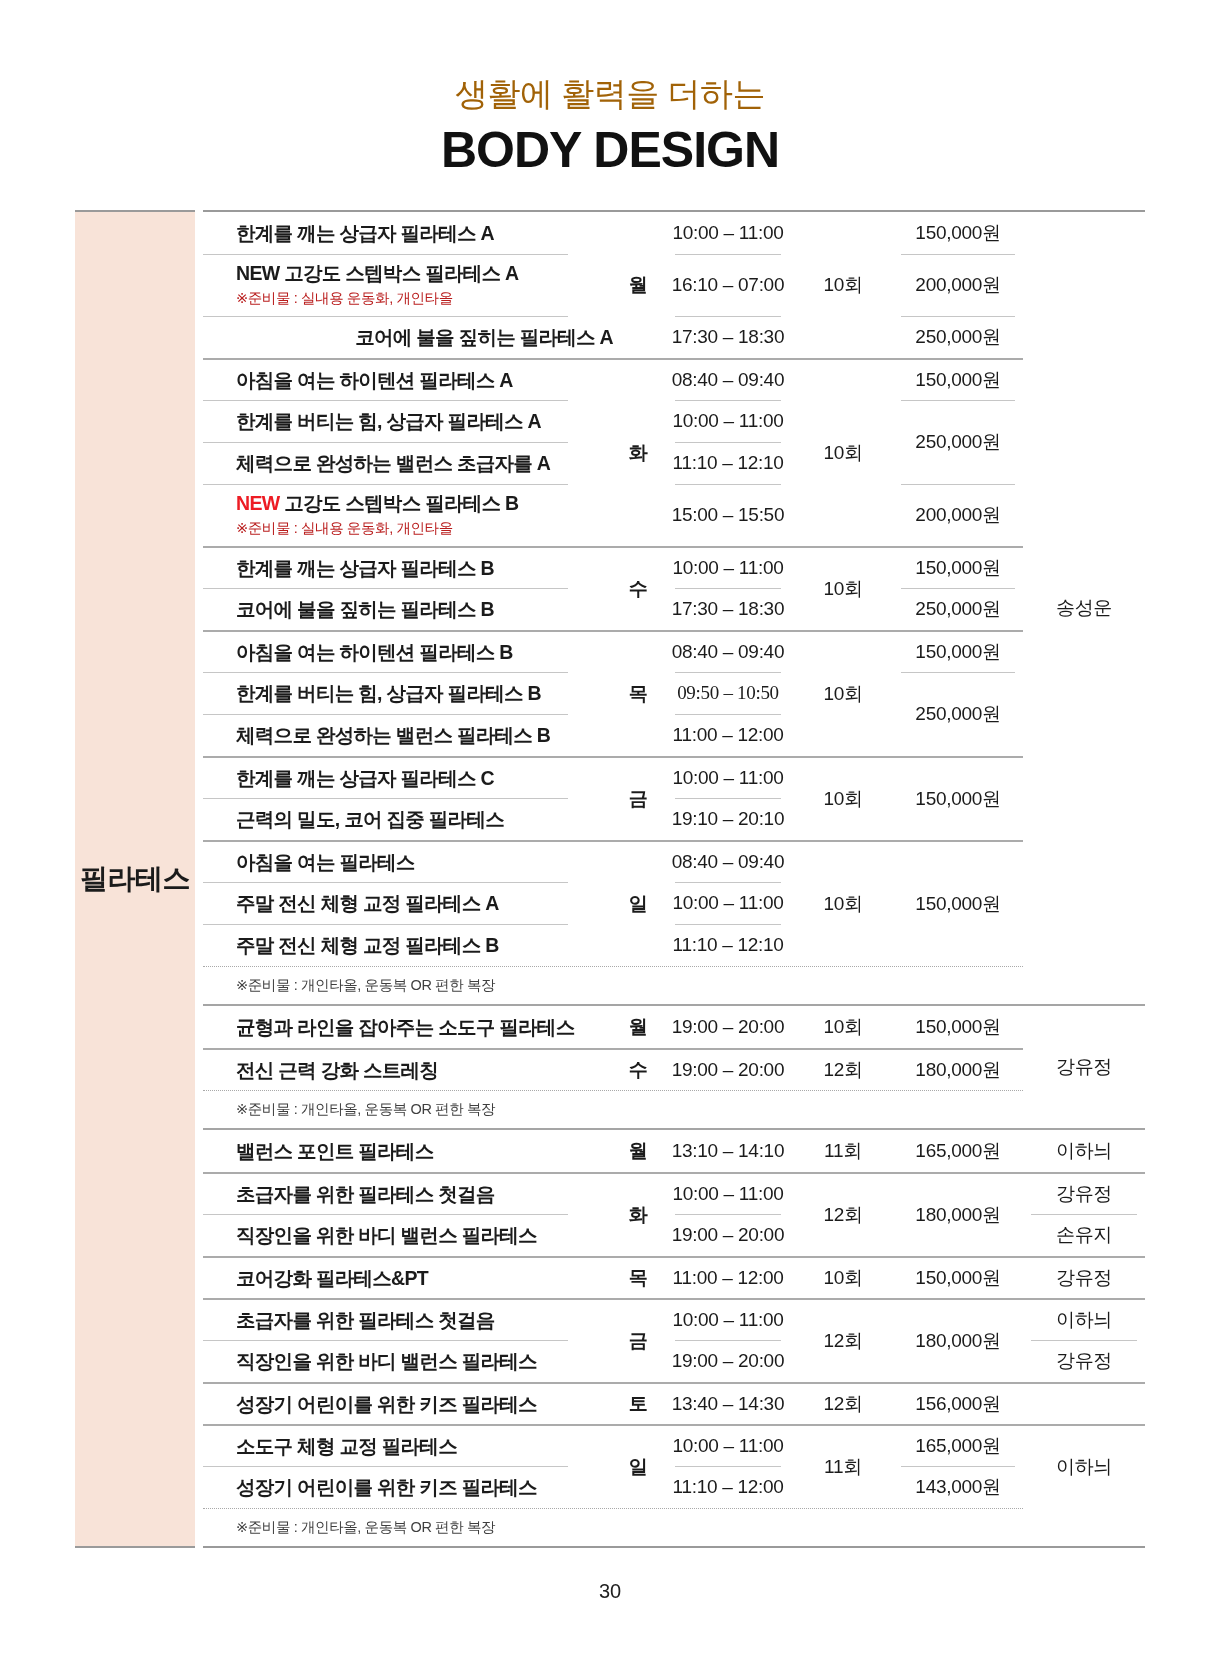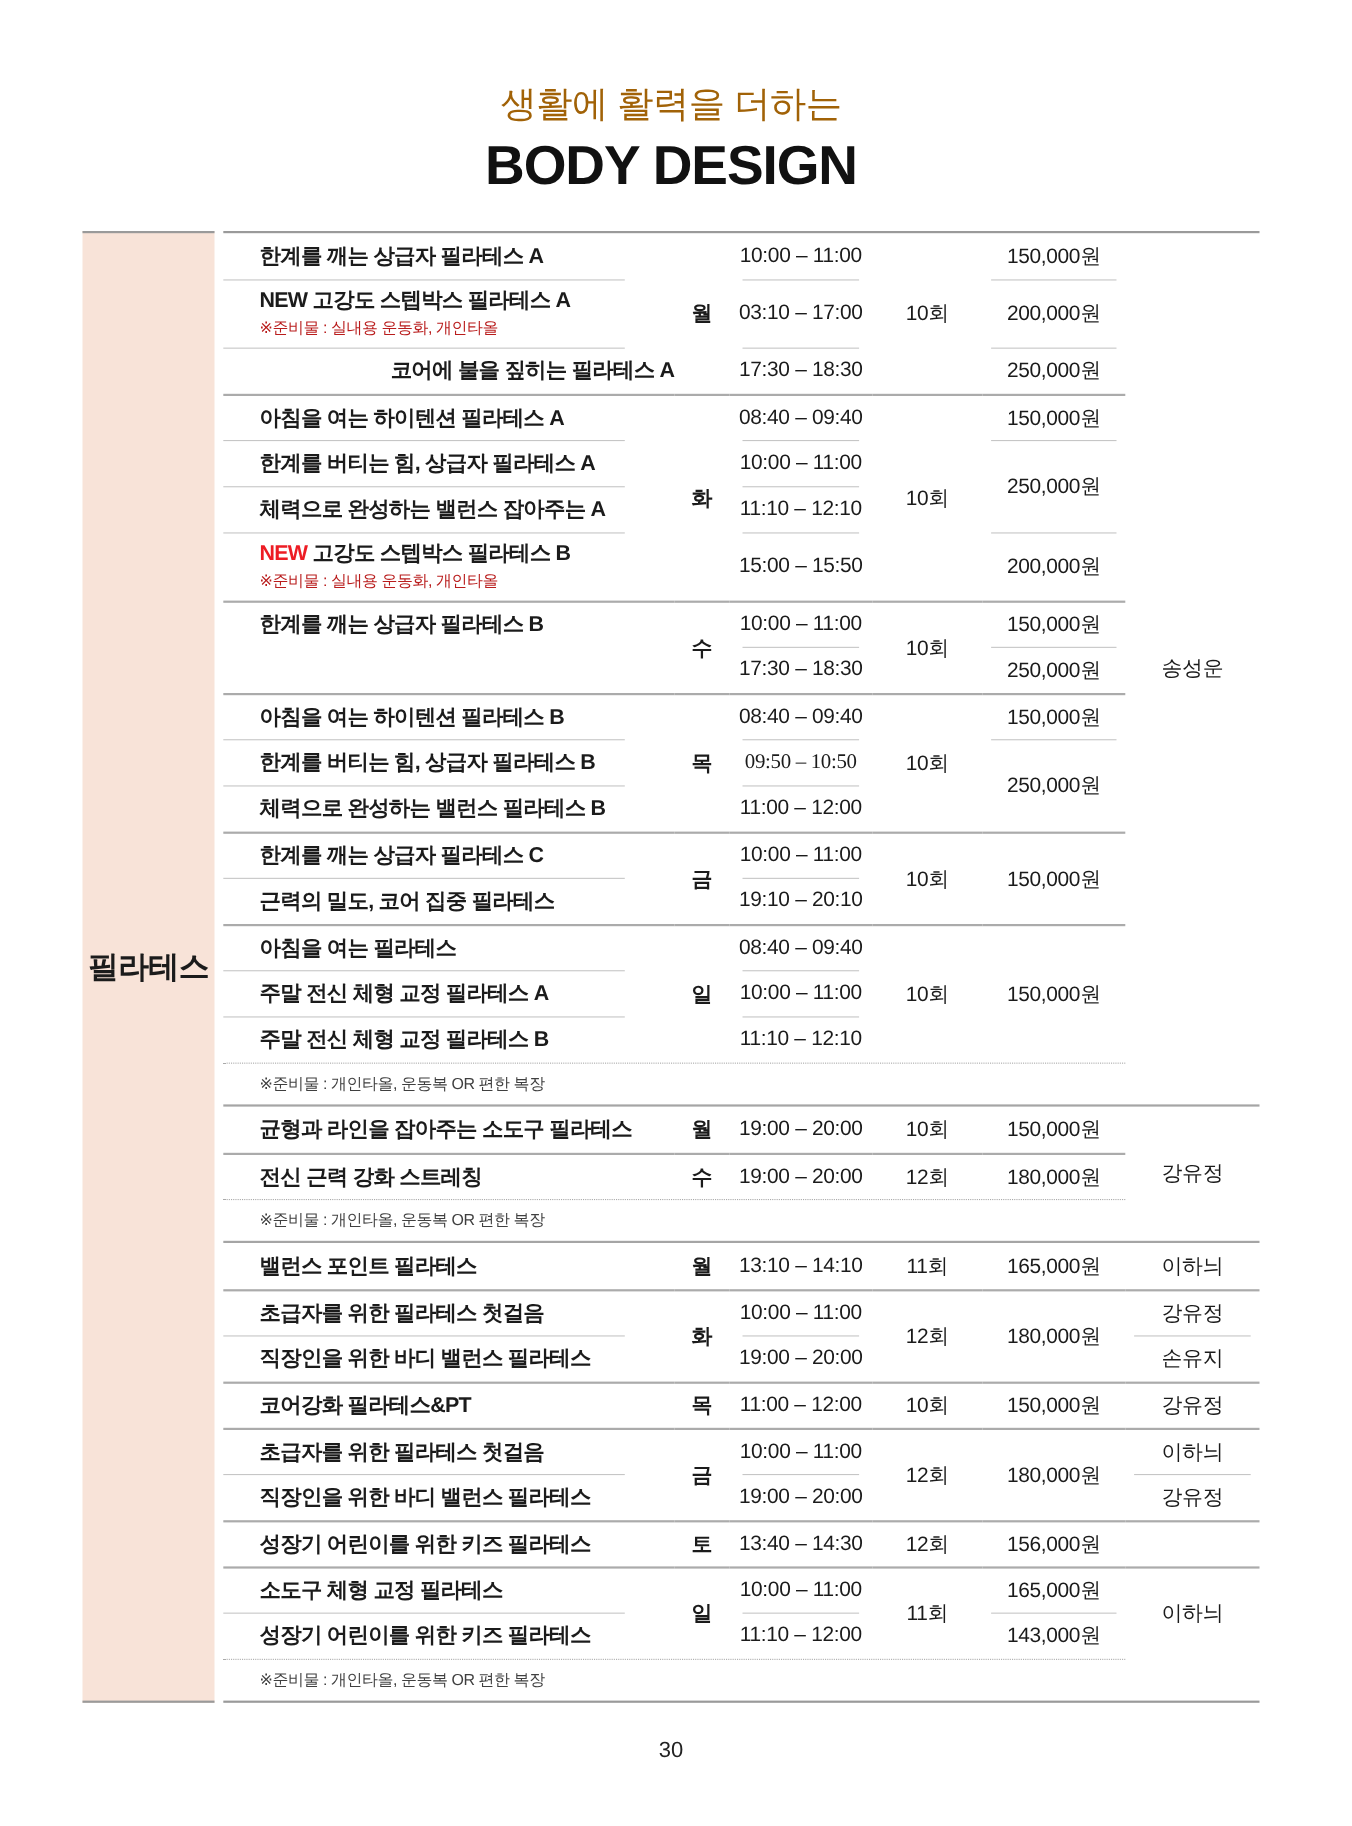--- a/index.html
+++ b/index.html
@@ -69,56 +69,59 @@
           </div>
           <div class="cell day-cell " style="grid-area: 1 / 2 / span 3;">월</div>
           <div class="cell time-cell " style="grid-area: 1 / 3;">10:00 – 11:00</div>
           <div class="cell count-cell " style="grid-area: 1 / 4 / span 3;">10회</div>
           <div class="cell price-cell " style="grid-area: 1 / 5;">150,000원</div>
           <div class="cell instr-cell " style="grid-area: 1 / 6 / span 18;">송성운</div>
           <div class="cell name-cell dl dl-name" style="grid-area: 2 / 1;">
             <div class="class-name"><span>NEW </span>고강도 스텝박스 필라테스 A</div>
             <div class="class-note">※준비물 : 실내용 운동화, 개인타올</div>
           </div>
-          <div class="cell time-cell dl dl-time" style="grid-area: 2 / 3;">03:10 – 17:00</div>
+          <div class="cell time-cell dl dl-time" style="grid-area: 2 / 3;">16:10 – 07:00</div>
           <div class="cell price-cell dl dl-price" style="grid-area: 2 / 5;">200,000원</div>
           <div class="cell name-cell dl dl-name" style="grid-area: 3 / 1; align-items: flex-end;">
             <div class="class-name">코어에 불을 짚히는 필라테스 A</div>
           </div>
           <div class="cell time-cell dl dl-time" style="grid-area: 3 / 3;">17:30 – 18:30</div>
           <div class="cell price-cell dl dl-price" style="grid-area: 3 / 5;">250,000원</div>
           <div class="cell name-cell gline" style="grid-area: 4 / 1;">
             <div class="class-name">아침을 여는 하이텐션 필라테스 A</div>
           </div>
           <div class="cell day-cell gline" style="grid-area: 4 / 2 / span 4;">화</div>
           <div class="cell time-cell gline" style="grid-area: 4 / 3;">08:40 – 09:40</div>
           <div class="cell count-cell gline" style="grid-area: 4 / 4 / span 4;">10회</div>
           <div class="cell price-cell gline" style="grid-area: 4 / 5;">150,000원</div>
           <div class="cell name-cell dl dl-name" style="grid-area: 5 / 1;">
             <div class="class-name">한계를 버티는 힘, 상급자 필라테스 A</div>
           </div>
           <div class="cell time-cell dl dl-time" style="grid-area: 5 / 3;">10:00 – 11:00</div>
           <div class="cell price-cell dl dl-price" style="grid-area: 5 / 5 / span 2;">250,000원</div>
           <div class="cell name-cell dl dl-name" style="grid-area: 6 / 1;">
-            <div class="class-name">체력으로 완성하는 밸런스 잡아주는 A</div>
+            <div class="class-name">체력으로 완성하는 밸런스 초급자를 A</div>
           </div>
           <div class="cell time-cell dl dl-time" style="grid-area: 6 / 3;">11:10 – 12:10</div>
           <div class="cell name-cell dl dl-name" style="grid-area: 7 / 1;">
             <div class="class-name"><span class="new-red">NEW </span>고강도 스텝박스 필라테스 B</div>
             <div class="class-note">※준비물 : 실내용 운동화, 개인타올</div>
           </div>
           <div class="cell time-cell dl dl-time" style="grid-area: 7 / 3;">15:00 – 15:50</div>
           <div class="cell price-cell dl dl-price" style="grid-area: 7 / 5;">200,000원</div>
           <div class="cell name-cell gline" style="grid-area: 8 / 1;">
             <div class="class-name">한계를 깨는 상급자 필라테스 B</div>
           </div>
           <div class="cell day-cell gline" style="grid-area: 8 / 2 / span 2;">수</div>
           <div class="cell time-cell gline" style="grid-area: 8 / 3;">10:00 – 11:00</div>
           <div class="cell count-cell gline" style="grid-area: 8 / 4 / span 2;">10회</div>
           <div class="cell price-cell gline" style="grid-area: 8 / 5;">150,000원</div>
+          <div class="cell name-cell dl dl-name" style="grid-area: 9 / 1;">
+            <div class="class-name">코어에 불을 짚히는 필라테스 B</div>
+          </div>
           <div class="cell time-cell dl dl-time" style="grid-area: 9 / 3;">17:30 – 18:30</div>
           <div class="cell price-cell dl dl-price" style="grid-area: 9 / 5;">250,000원</div>
           <div class="cell name-cell gline" style="grid-area: 10 / 1;">
             <div class="class-name">아침을 여는 하이텐션 필라테스 B</div>
           </div>
           <div class="cell day-cell gline" style="grid-area: 10 / 2 / span 3;">목</div>
           <div class="cell time-cell gline" style="grid-area: 10 / 3;">08:40 – 09:40</div>
           <div class="cell count-cell gline" style="grid-area: 10 / 4 / span 3;">10회</div>
           <div class="cell price-cell gline" style="grid-area: 10 / 5;">150,000원</div>
           <div class="cell name-cell dl dl-name" style="grid-area: 11 / 1;">

